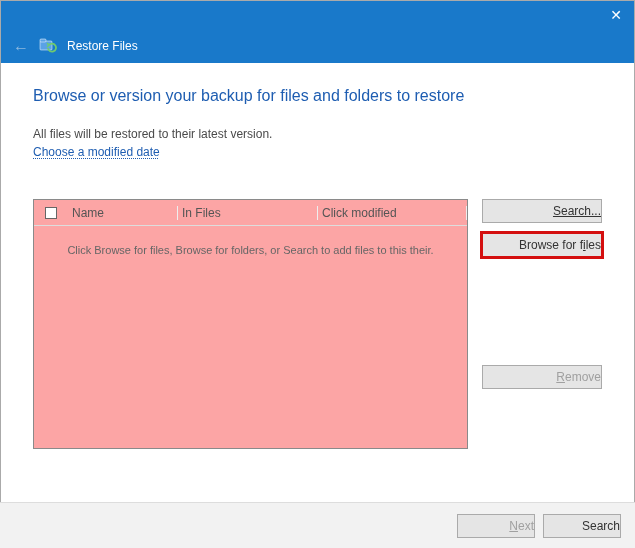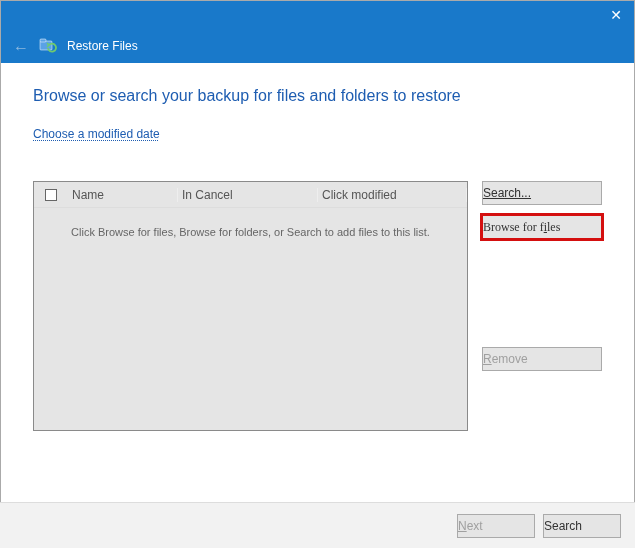--- a/index.html
+++ b/index.html
@@ -73,21 +73,21 @@
 }
 .main-row {
   display: flex;
   gap: 14px;
   margin-top: 40px;
 }
 .list-box {
   flex: 1;
   border: 1px solid #8a8a8a;
   height: 250px;
-  background: #e5e5e5;
+  background: #fca5a5;
 }
 .list-header {
   display: flex;
   border-bottom: 1px solid #ddd;
   height: 26px;
   align-items: center;
 }
 .col-check {
   width: 34px;
   display: flex;
@@ -124,31 +124,30 @@
 .btn {
   height: 24px;
   background: #e5e5e5;
   border: 1px solid #aaa;
   font-size: 12px;
   color: #333;
   cursor: pointer;
   text-align: center;
   display: flex;
   align-items: center;
-  justify-content: flex-start;
+  justify-content: flex-end;
 }
 .btn u { text-decoration: underline; }
 .btn.disabled {
   color: #a0a0a0;
   cursor: default;
 }
 .btn.highlighted {
   outline: 3px solid #d40f0f;
   outline-offset: -1px;
-  font-family: Liberation Serif, serif;
 }
 .footer {
   position: absolute;
   bottom: 0;
   left: 0;
   right: 0;
   height: 46px;
   background: #f2f2f2;
   border-top: 1px solid #ddd;
   display: flex;
@@ -175,34 +174,35 @@
       <rect x="1" y="4" width="12" height="9" rx="1" fill="#5aa2e6" stroke="#fff" stroke-width="0.5"></rect>
       <rect x="1" y="2" width="6" height="3" rx="1" fill="#5aa2e6" stroke="#fff" stroke-width="0.5"></rect>
       <path d="M10 8 a4 4 0 1 1 -1 3" fill="none" stroke="#6fca6f" stroke-width="1.8"></path>
       <path d="M8 6 L10 8 L8 10" fill="none" stroke="#6fca6f" stroke-width="1.5"></path>
     </svg>
   </span>
   <span class="window-title">Restore Files</span>
 </div>
 
 <div class="content">
-  <div class="main-heading">Browse or search your backup for files and folders to restore</div>
+  <div class="main-heading">Browse or version your backup for files and folders to restore</div>
+  <div class="sub-text">All files will be restored to their latest version.</div>
   <a class="link">Choose a modified date</a>
 
   <div class="main-row">
     <div class="list-box">
       <div class="list-header">
         <div class="col-check">
           <div class="checkbox"></div>
         </div>
         <div class="col col-name">Name</div>
-        <div class="col col-folder">In Cancel</div>
+        <div class="col col-folder">In Files</div>
         <div class="col col-date">Click modified</div>
       </div>
-      <div class="empty-text">Click Browse for files, Browse for folders, or Search to add files to this list.</div>
+      <div class="empty-text">Click Browse for files, Browse for folders, or Search to add files to this their.</div>
     </div>
 
     <div class="button-col">
       <div class="btn">
           <u>Search...</u>
         </div>
       <div class="btn highlighted">
           <span>Browse for f<u>i</u>les</span>
         </div>
       <div style="height:88px"></div>

